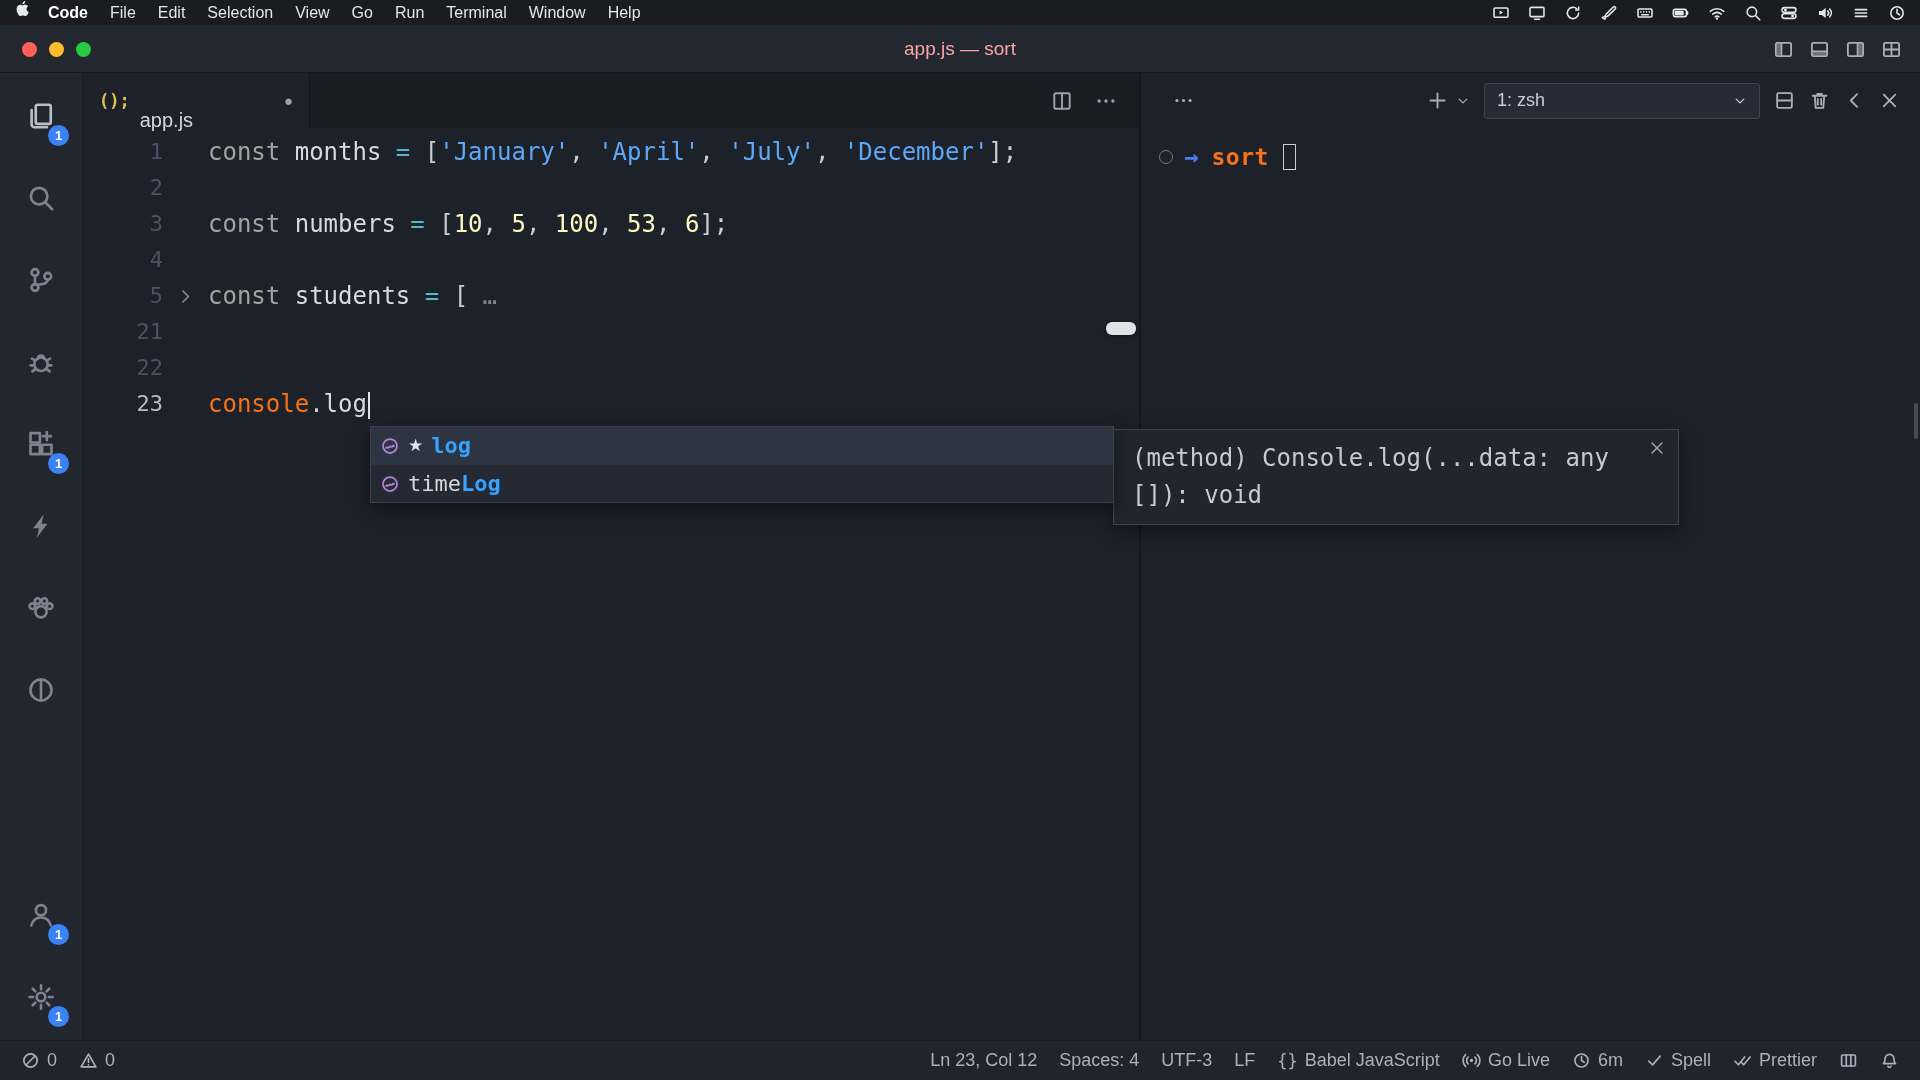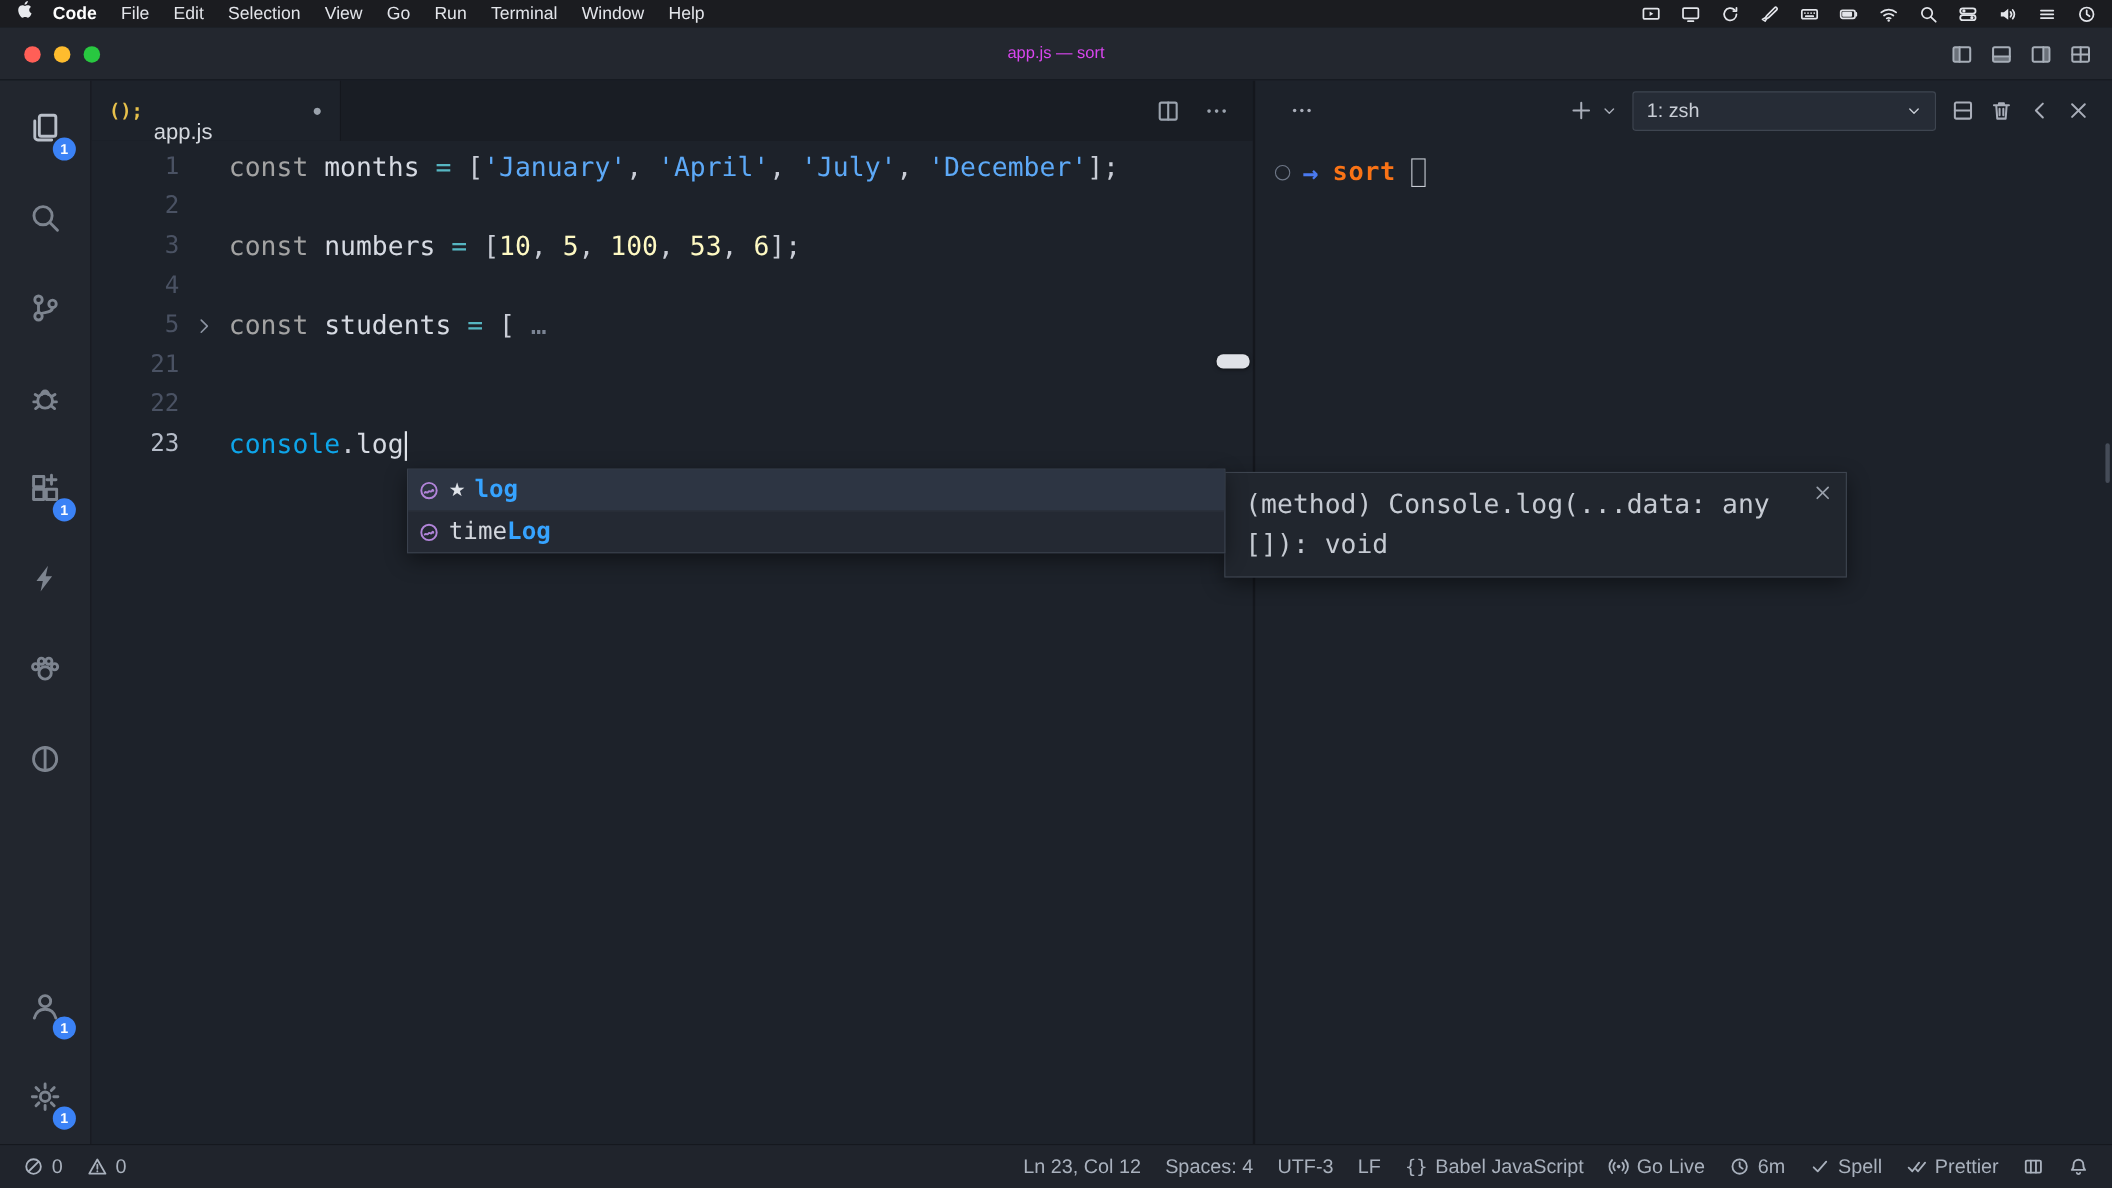--- a/index.html
+++ b/index.html
@@ -19,21 +19,21 @@
   .mb-right{display:flex;align-items:center;gap:18px;color:#e3e5ea;}
   .mb-right .icon{width:18px;height:18px;}
 
   
   .titlebar{position:absolute;left:0;top:25px;width:1920px;height:48px;background:#23272f;
             border-bottom:1px solid #15181e;box-sizing:border-box;z-index:15;}
   .traffic{position:absolute;left:22px;top:0;height:48px;display:flex;align-items:center;gap:12px;}
   .tl{width:15px;height:15px;border-radius:50%;display:inline-block;}
   .tl.red{background:#ff5f57;}.tl.yellow{background:#febc2e;}.tl.green{background:#28c840;}
   .win-title{position:absolute;left:0;right:0;top:0;height:48px;line-height:48px;text-align:center;
-             font-size:15px;color:#d946ef;}
+             font-size:19px;color:#fca5a5;}
   .win-layouts{position:absolute;right:18px;top:0;height:48px;display:flex;align-items:center;gap:15px;color:#a7aeb8;}
   .win-layouts .icon{width:21px;height:21px;}
 
   
   .activitybar{position:absolute;left:0;top:73px;width:83px;height:967px;background:#22262e;
                border-right:1px solid #171a20;box-sizing:border-box;display:flex;flex-direction:column;z-index:5;}
   .ab-top{padding-top:2px;}
   .ab-bottom{margin-top:auto;margin-bottom:2px;}
   .ab-slot{position:relative;width:82px;height:82px;display:flex;align-items:center;justify-content:center;color:#7d848f;cursor:pointer;}
   .ab-top .ab-slot:first-child{color:#b9bfc9;}
@@ -60,21 +60,21 @@
   .fold .icon{width:17px;height:17px;}
   .code{font-size:24px;}
   .tk-kw{color:#a3a3a3;}
   .tk-vr{color:#d6dae2;}
   .tk-op{color:#56b6c2;}
   .tk-st{color:#5da9f7;}
   .tk-nm{color:#fef9c3;}
   .tk-pl{color:#c9cdd6;}
   .tk-gh{color:#5b6373;}
   .tk-fd{color:#7b8494;}
-  .tk-ob{color:#0ea5e9;}
+  .tk-ob{color:#f97316;}
   .cursor{display:inline-block;width:2.5px;height:27px;background:#dfe3e9;vertical-align:middle;margin-left:1px;
           animation:blink 1s steps(1) infinite;}
   @keyframes blink{50%{opacity:0;}}
 
   .divider{position:absolute;left:1139px;top:73px;width:2px;height:967px;background:#14171d;z-index:6;}
   .sash-handle{position:absolute;left:1106px;top:322px;width:30px;height:13px;border-radius:6px;background:#dfe2e7;
                box-shadow:0 1px 4px rgba(0,0,0,.5);z-index:7;cursor:col-resize;}
 
   
   .suggest{position:absolute;left:370px;top:426px;width:744px;background:#242933;border:1px solid #3a414d;

